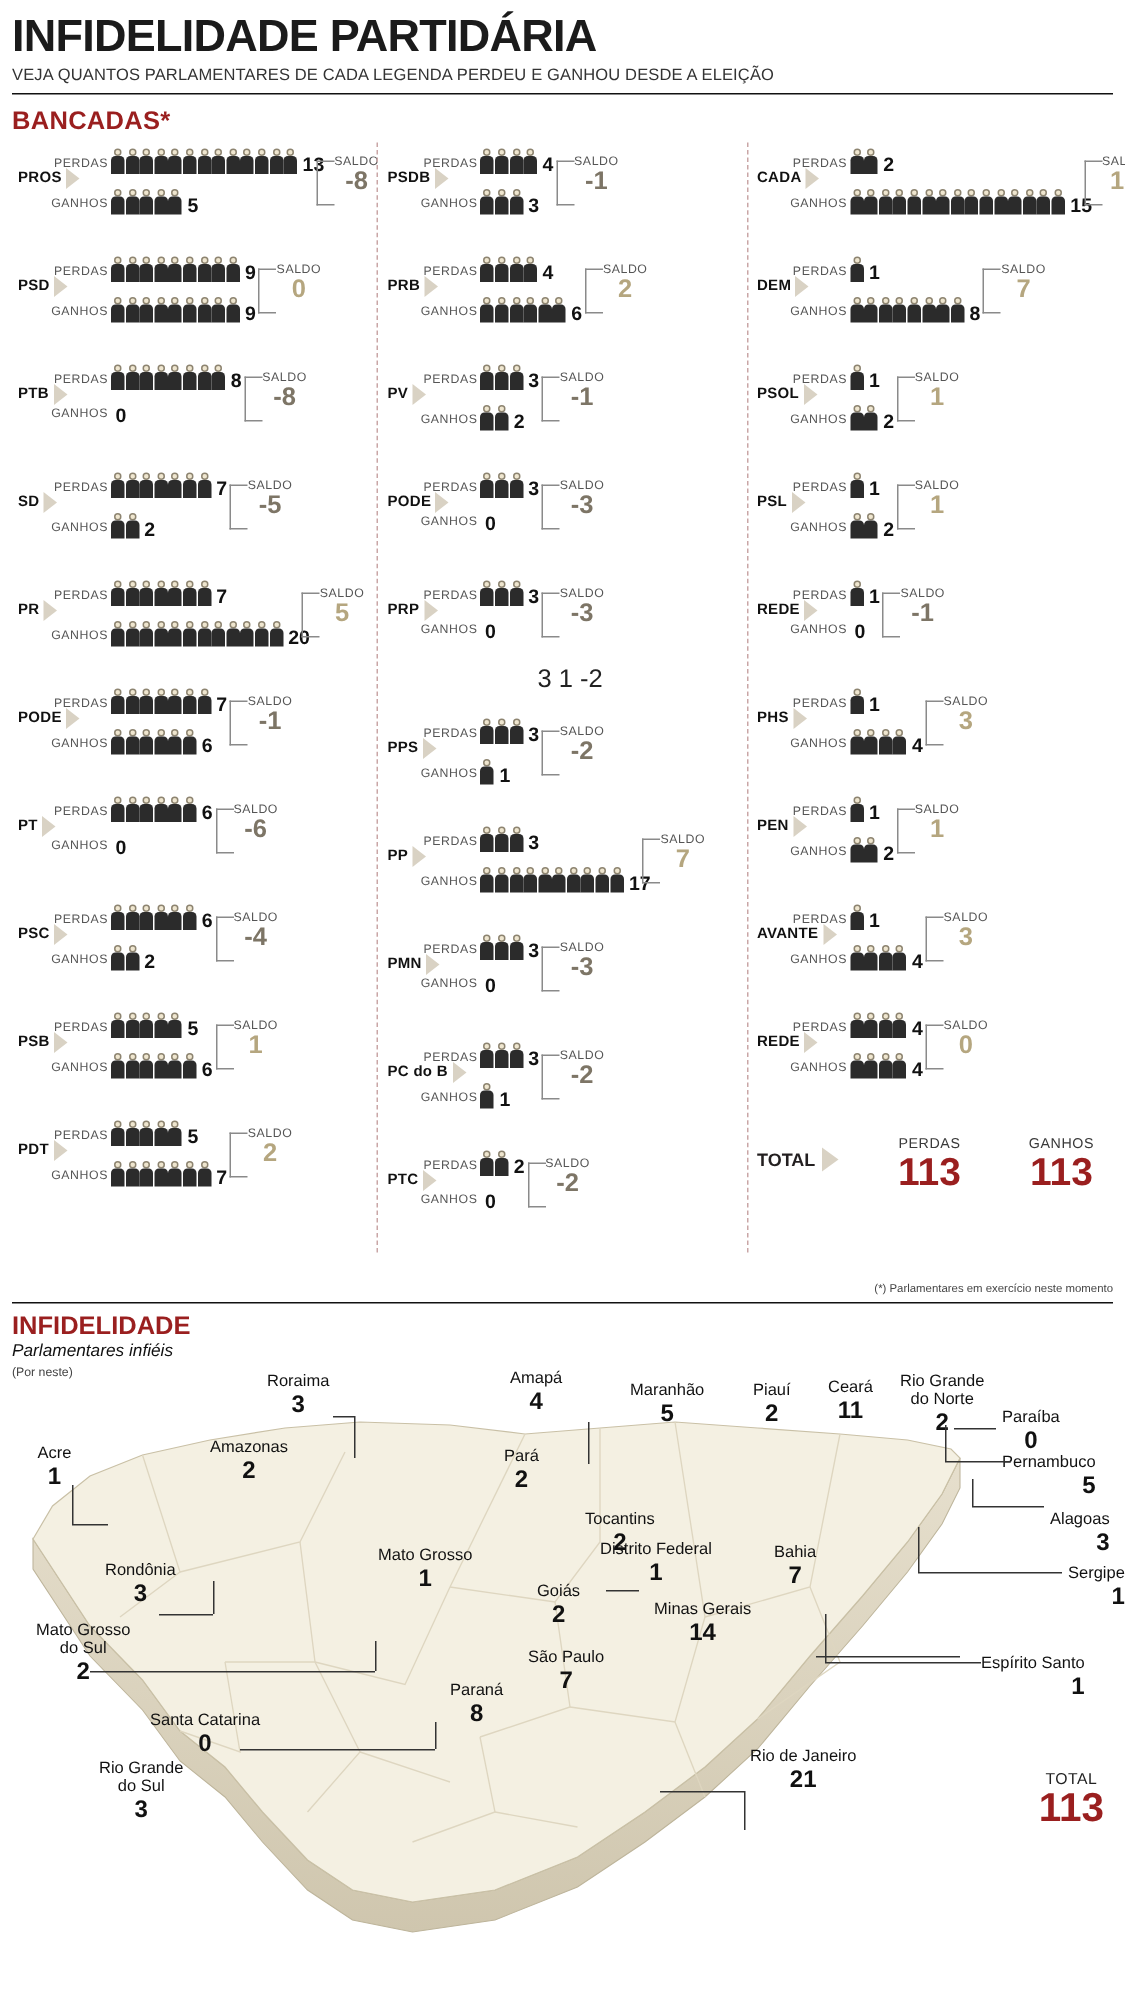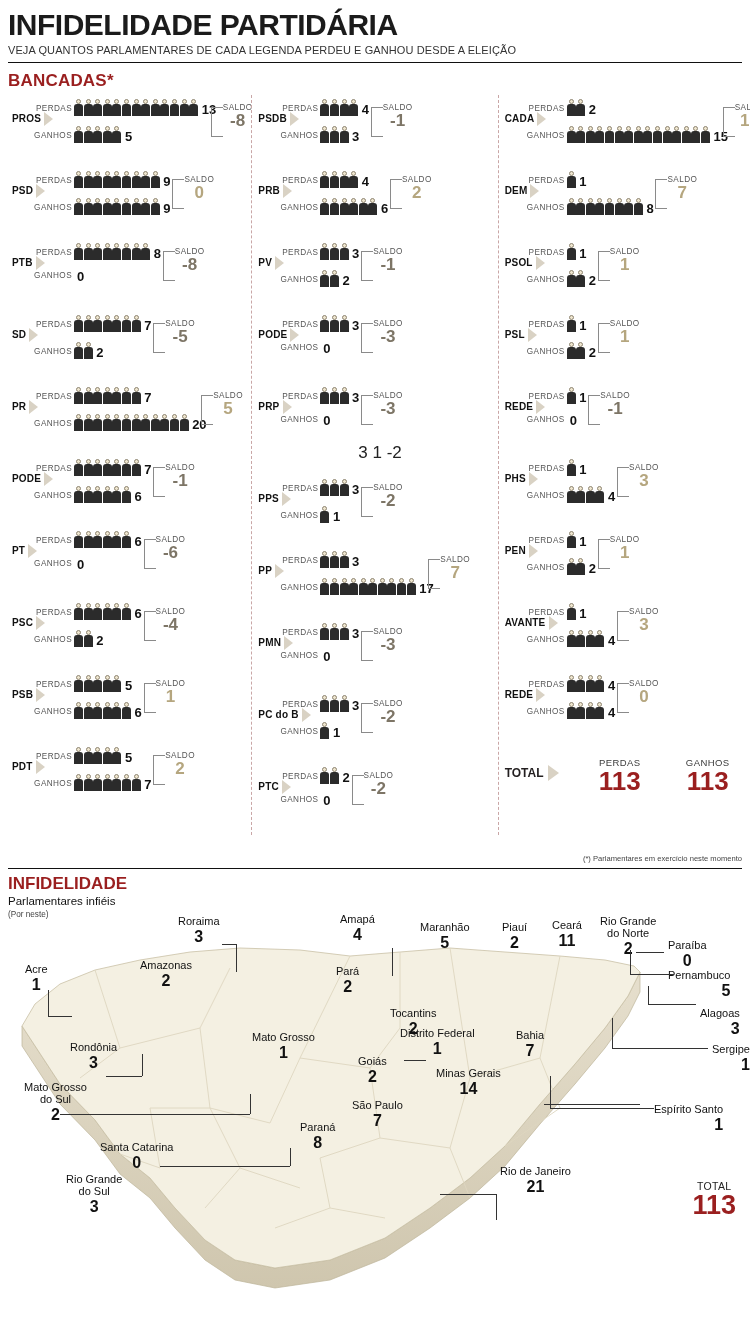--- a/index.html
+++ b/index.html
@@ -109,21 +109,21 @@
   .footnote {
     position:absolute; right:8px; top:854px; font-size:7.6px; color:#444;
   }
   
   .map-sec { position:absolute; left:0; top:868px; width:750px; height:461px; }
   .map-rule { position:absolute; left:8px; right:8px; top:0; height:1px; background:#111; }
   .map-title {
     position:absolute; left:8px; top:6px; color:#9a1f1f;
     font-size:17px; font-weight:bold;
   }
-  .map-sub { position:absolute; left:8px; top:27px; font-size:11.5px; color:#111; }
+  .map-sub { position:absolute; left:8px; top:27px; font-size:11.5px; color:#111;font-style:italic; }
   .map-sub2 { position:absolute; left:8px; top:42px; font-size:8.2px; color:#444; }
   .brazil { position:absolute; left:0; top:40px; width:750px; height:420px; }
   .lbl {
     position:absolute; font-size:11px; color:#111; line-height:1.08;
     white-space:nowrap;
   }
   .lbl .v { font-size:16px; font-weight:bold; display:block; }
   .lbl.ctr { text-align:center; }
   .lbl.rt { text-align:right; }
   .leader { position:absolute; background:#333; }

